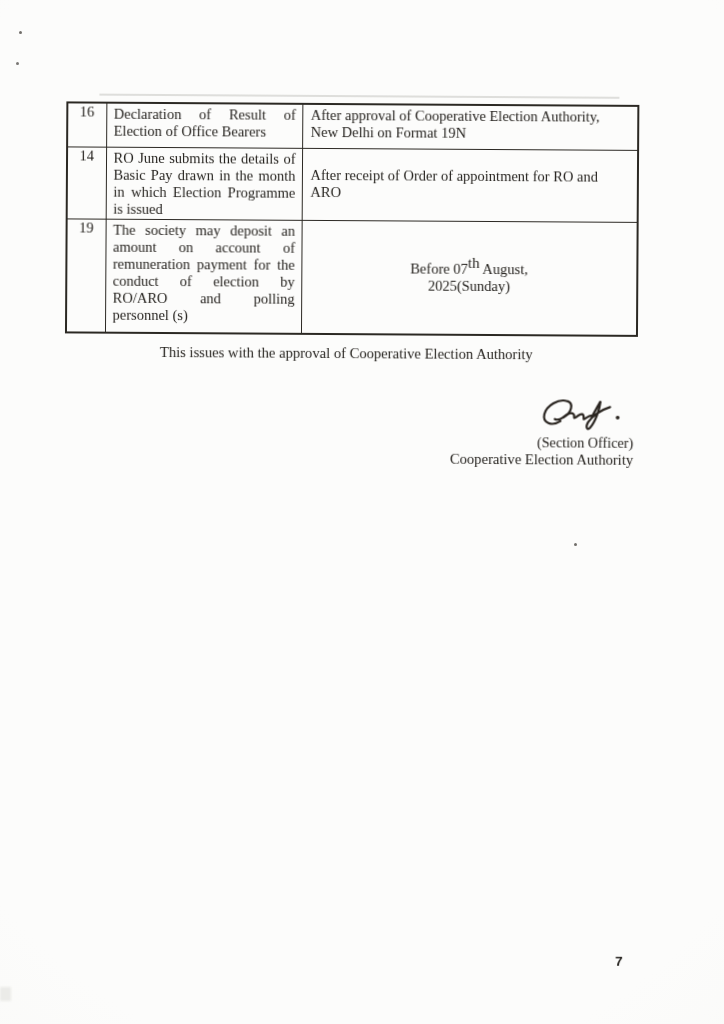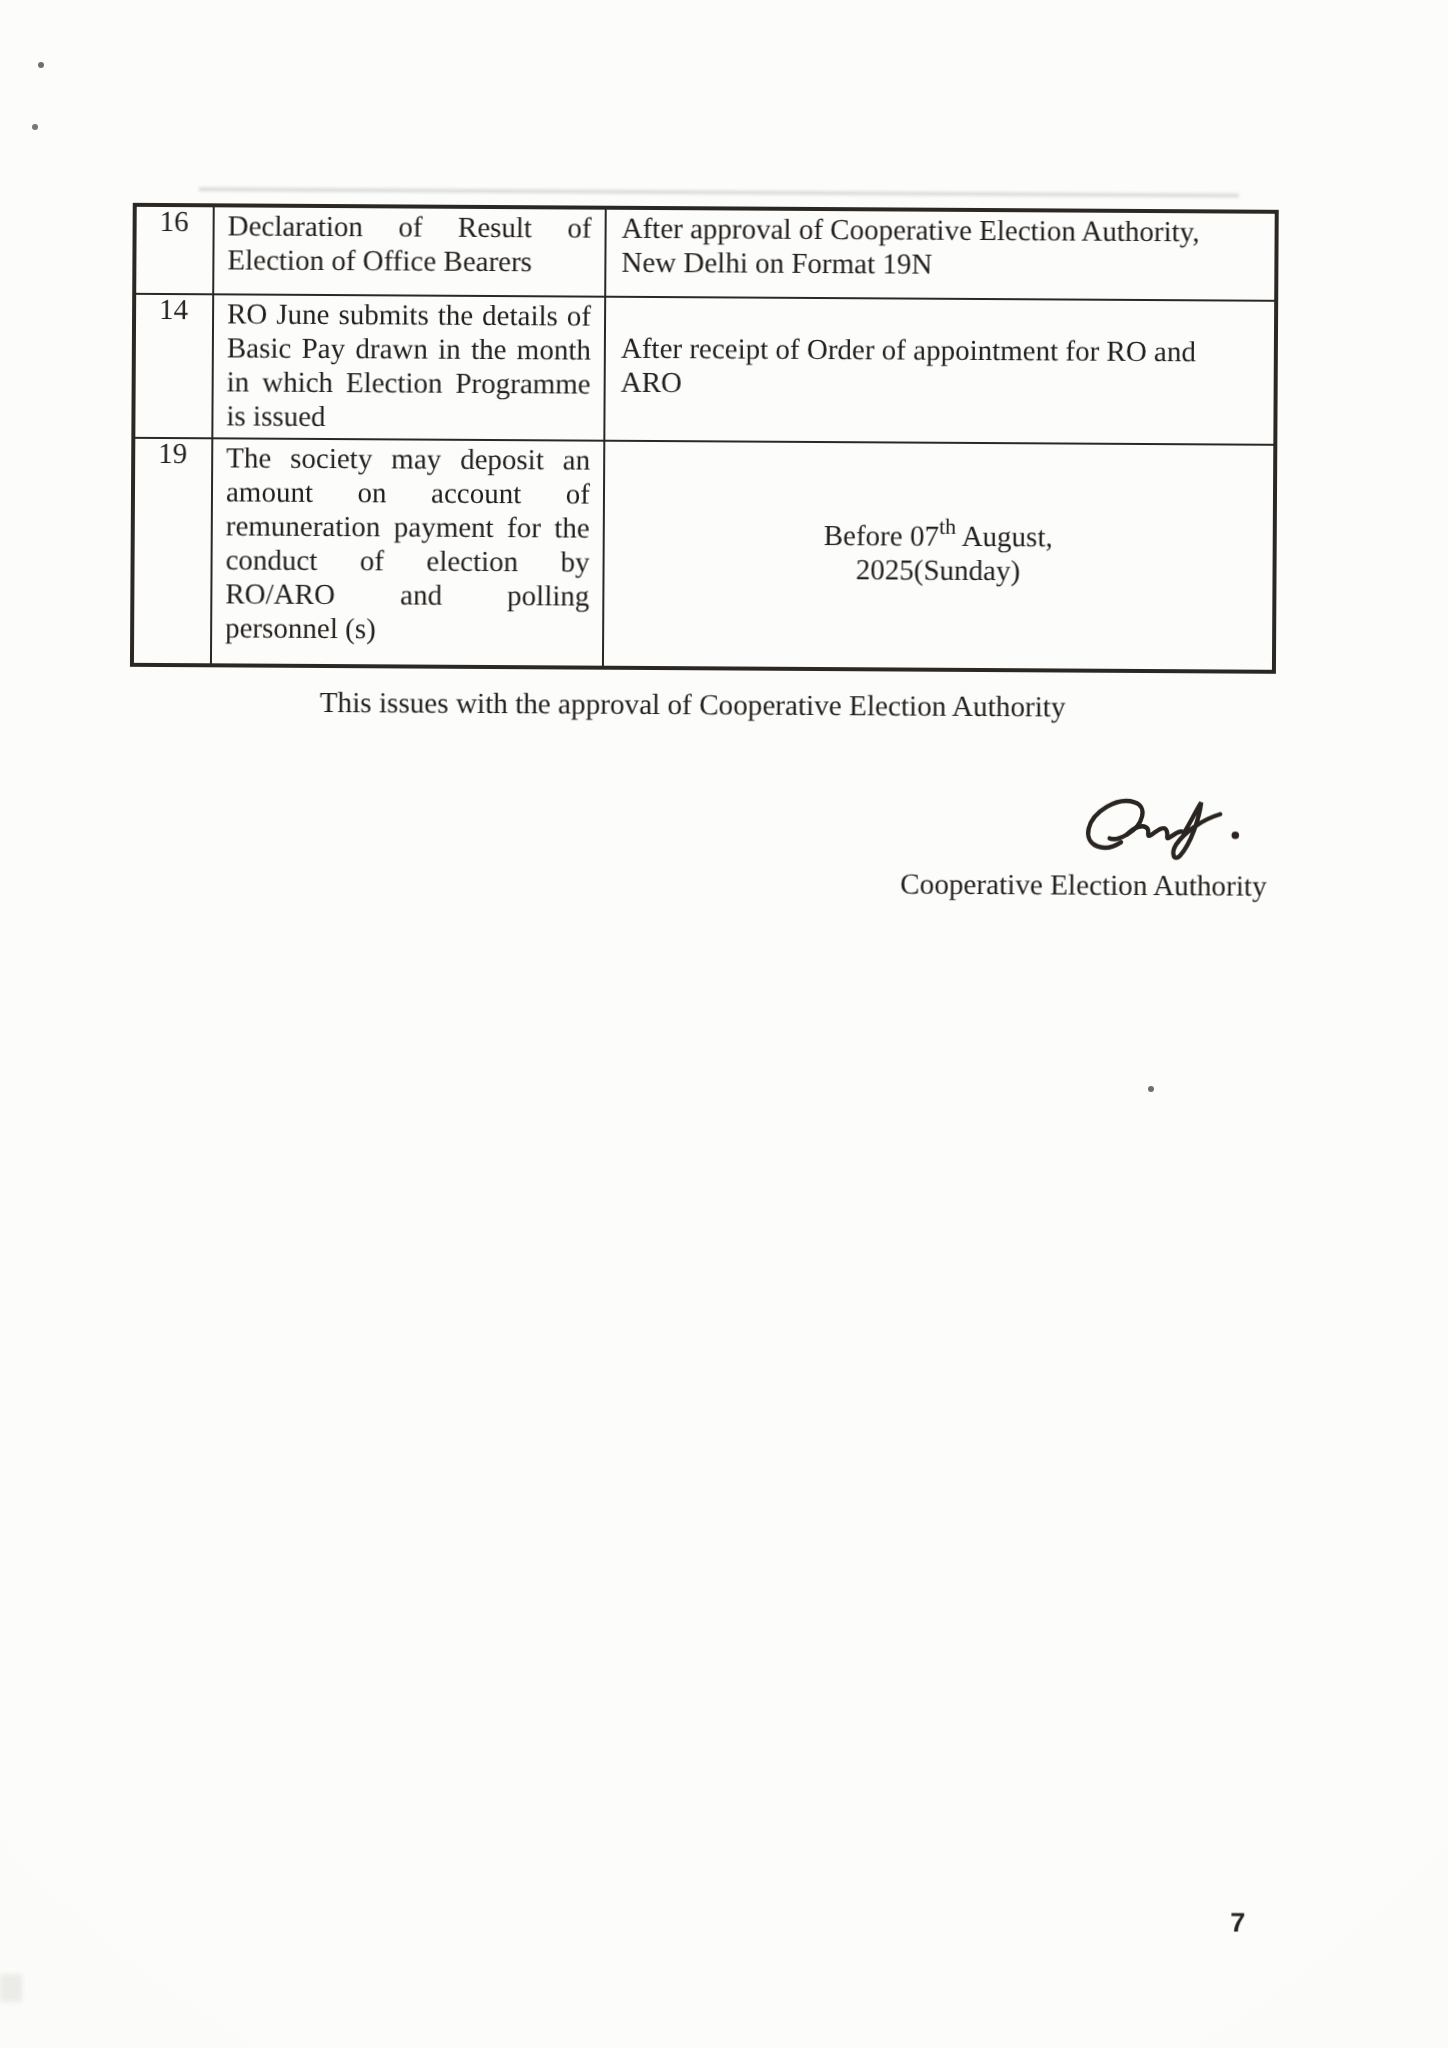--- a/index.html
+++ b/index.html
@@ -55,21 +55,21 @@
   td.activity{
     text-align:justify;
     padding:2px 6px 1px 7px;
   }
   td.timeline{
     padding:2px 8px;
   }
   td.timeline.vmid{vertical-align:middle;}
   td.timeline.center{text-align:center;vertical-align:middle;}
   td.timeline.center .tl-line{display:block;}
-  sup.ord{font-size:11px;vertical-align:super;line-height:0;}
+  sup.ord{font-size:15px;vertical-align:super;line-height:0;}
   .closing{
     position:absolute;left:162px;top:343px;
     font-size:14.6px;
     white-space:nowrap;
   }
   .sig-block{
     position:absolute;top:391px;right:88px;
     text-align:right;
   }
   .sig-svg{
@@ -146,19 +146,20 @@
 
     <div class="sig-block">
       <svg class="sig-svg" width="92" height="40" viewBox="0 0 92 42">
         <g fill="none" stroke="#2a2520" stroke-width="2.3" stroke-linecap="round">
           <path d="M24 28 C15 34 5 30 7 21 C9 12 22 4 31 7 C38 9 36 19 27 24 C24 26 20 27 18 26"></path>
           <path d="M27 24 C31 20 36 18 38 21 C39 23 37 26 40 24 C44 21 47 19 48 22 C49 25 47 27 50 25 C53 23 56 21 57 23"></path>
           <path d="M57 23 C60 18 64 10 66 7 C65 15 61 28 55 35 C52 38 50 34 53 29 C57 23 66 16 76 13"></path>
         </g>
         <circle cx="84" cy="24" r="2" fill="#2a2520"></circle>
       </svg>
+      <div class="sig-officer">(Section Officer)</div>
       <div class="sig-authority">Cooperative Election Authority</div>
     </div>
 
     <div class="pageno">7</div>
 
   </div>
 </div>
 
 </body></html>

